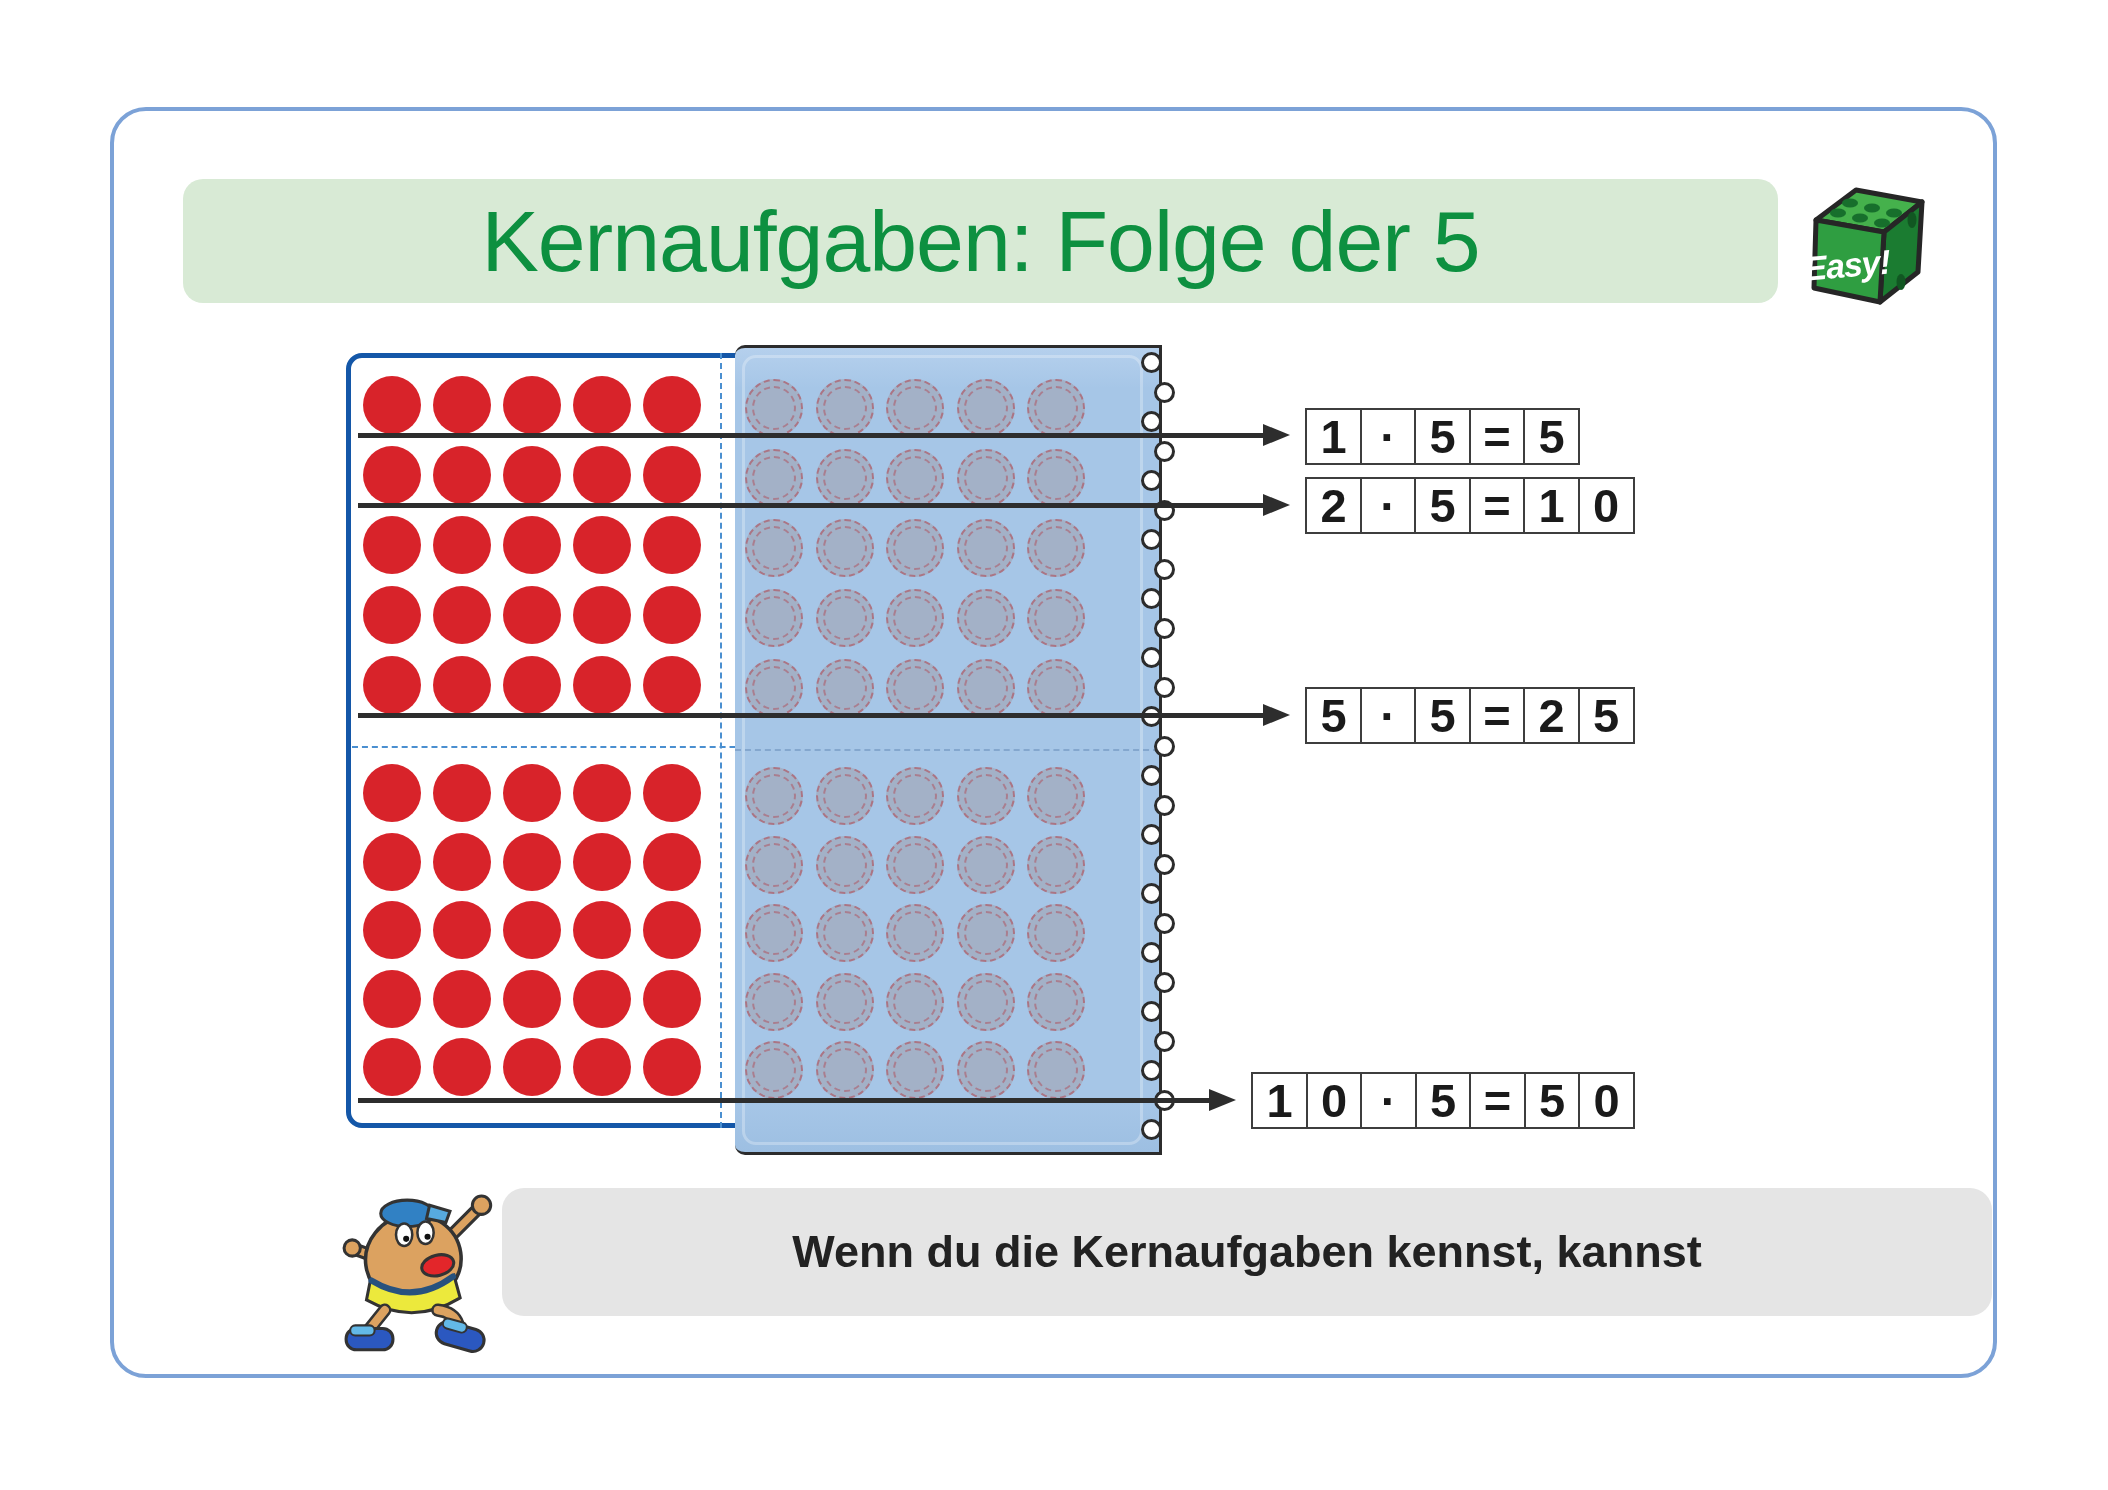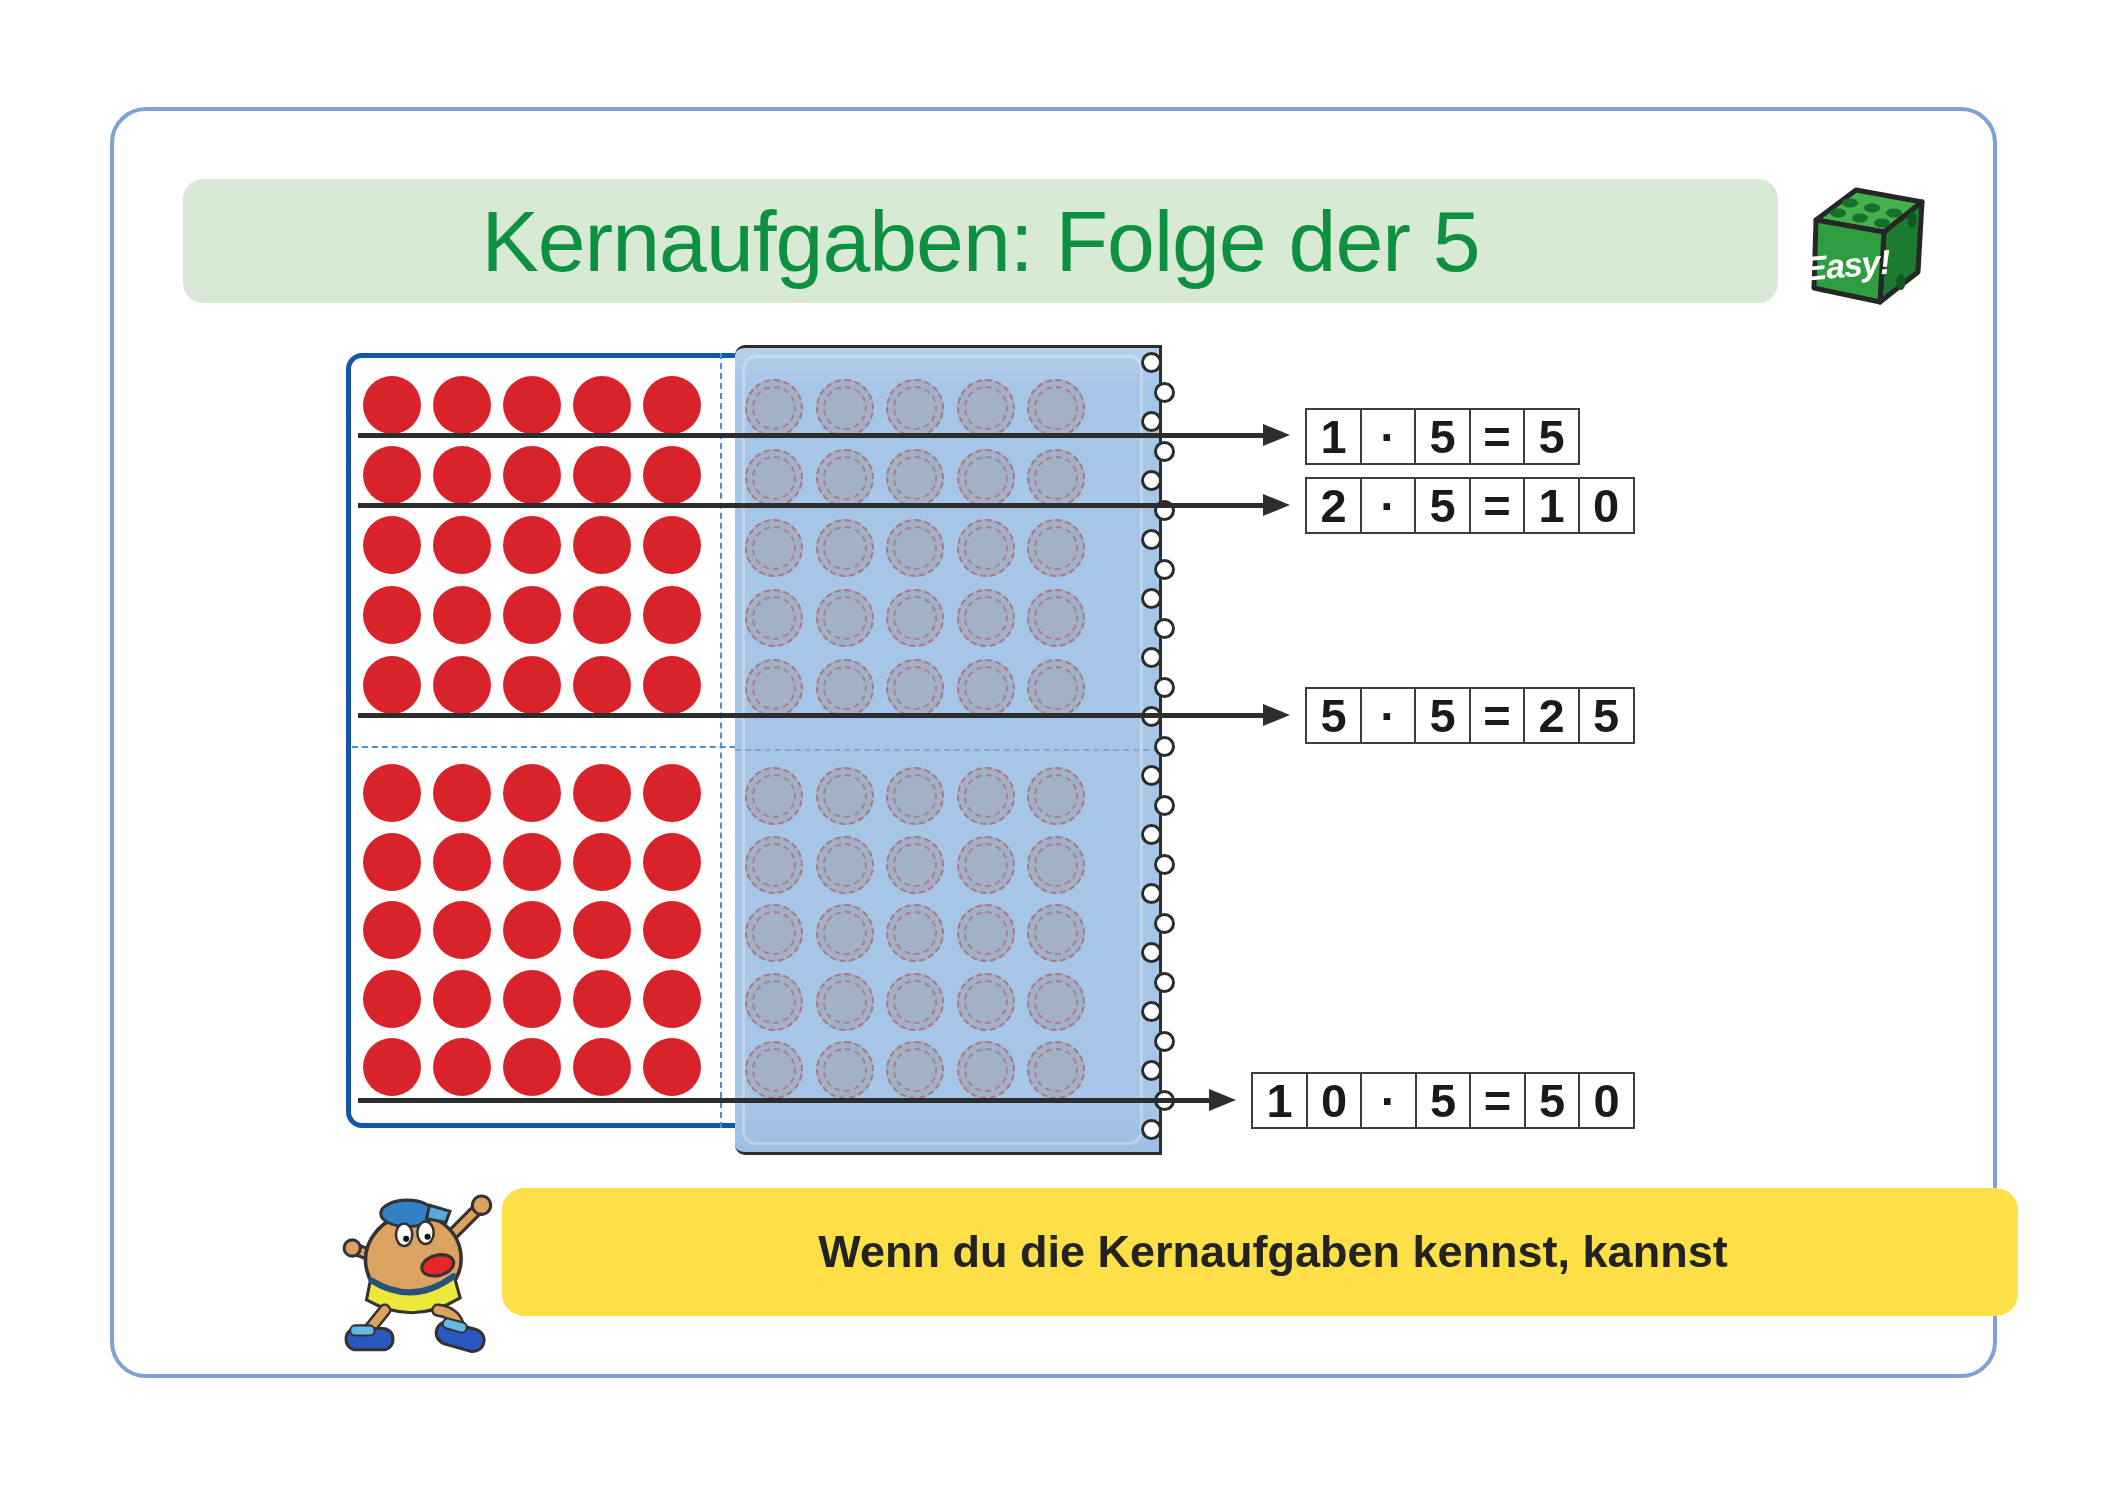--- a/index.html
+++ b/index.html
@@ -50,22 +50,22 @@
         border-left:27px solid #2d2d2d;border-top:11.5px solid transparent;border-bottom:11.5px solid transparent;}
 
   
   .eq{position:absolute;display:flex;z-index:9;}
   .eq .cell{width:57px;height:57px;box-sizing:border-box;border:2.5px solid #3d3d3d;background:#ffffff;
         display:flex;align-items:center;justify-content:center;
         font-size:47px;font-weight:bold;color:#1a1a1a;}
   .eq .cell + .cell{margin-left:-2.5px;}
 
   
-  .note{position:absolute;left:502px;top:1188px;width:1490px;height:128px;background:#fde047;
-        border-radius:22px;display:flex;flex-direction:column;align-items:center;justify-content:center;padding-left:26px;}
+  .note{position:absolute;left:502px;top:1188px;width:1490px;height:128px;background:#e5e5e5;
+        border-radius:22px;display:flex;flex-direction:column;align-items:center;justify-content:center;}
   .note .line{font-size:45px;font-weight:bold;color:#222222;line-height:1.2;white-space:nowrap;}
 
   .mascot{position:absolute;left:340px;top:1192px;width:168px;height:168px;}
 
   .footer{position:absolute;left:112px;top:1402px;font-size:23px;color:#111111;letter-spacing:-0.2px;}
 </style>
 </head>
 <body>
 
 <div class="page">

